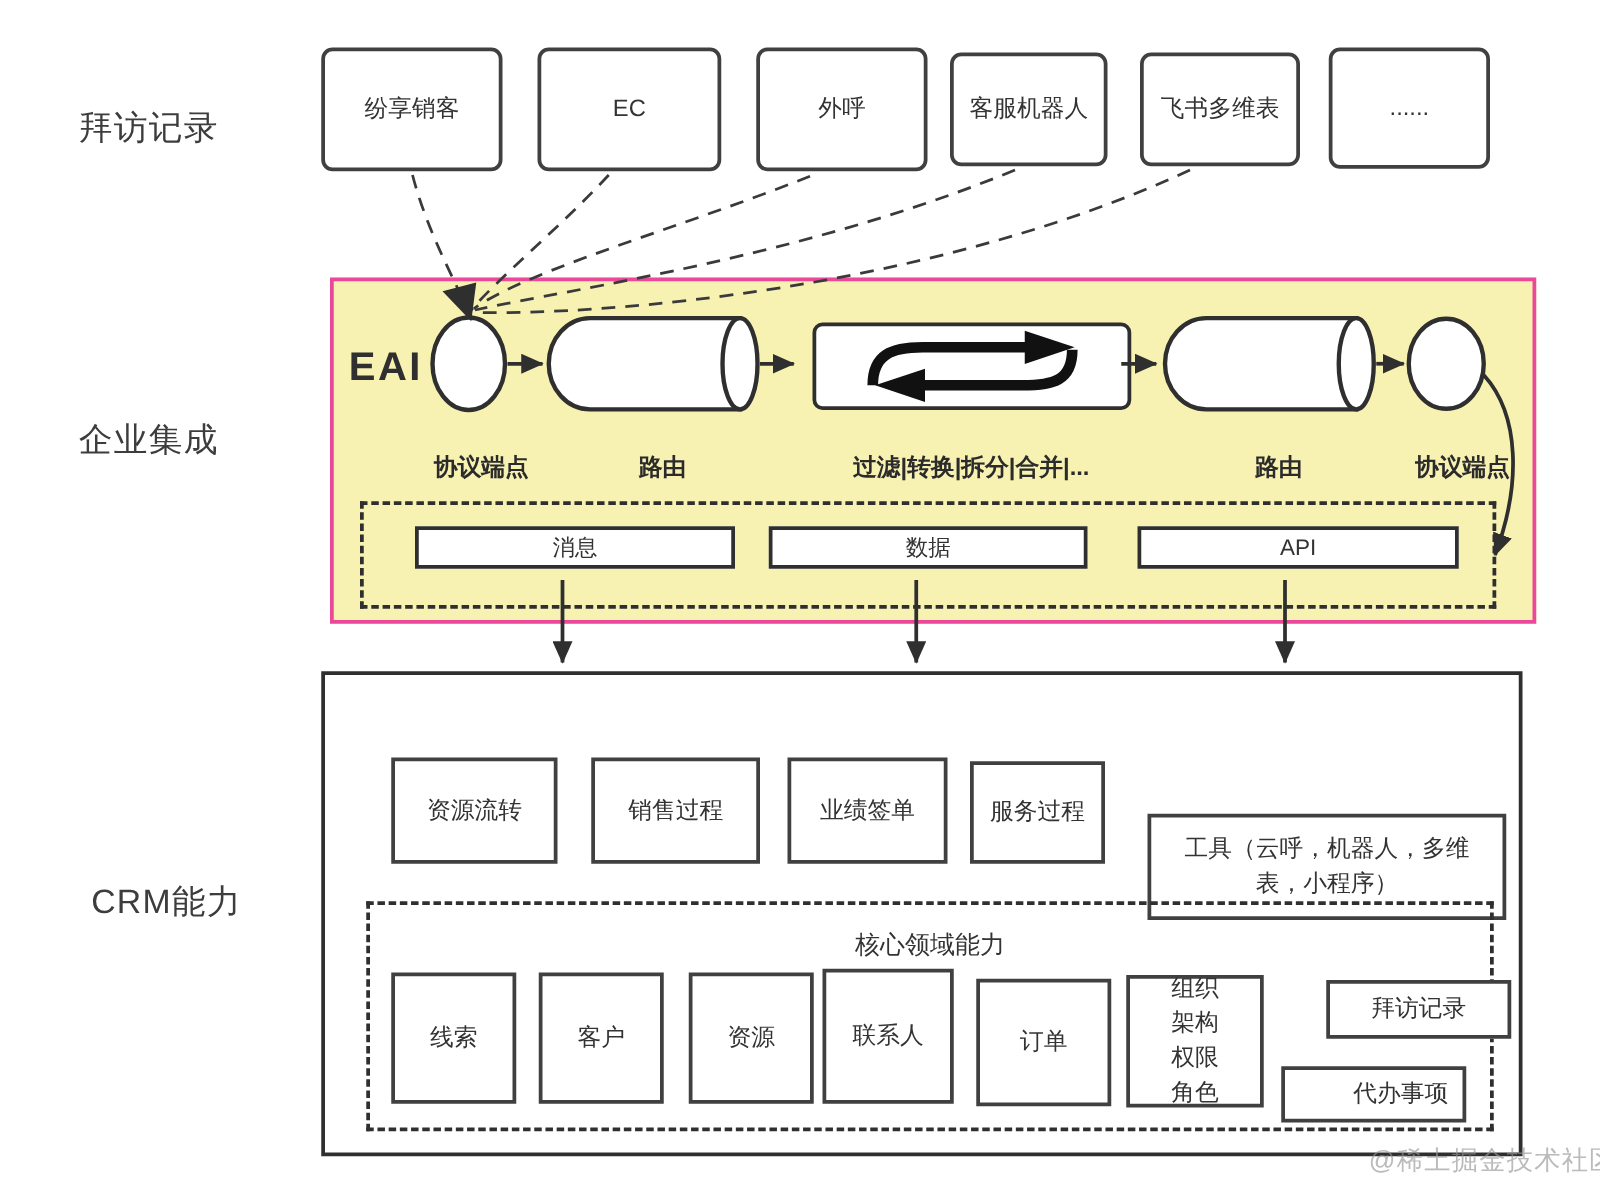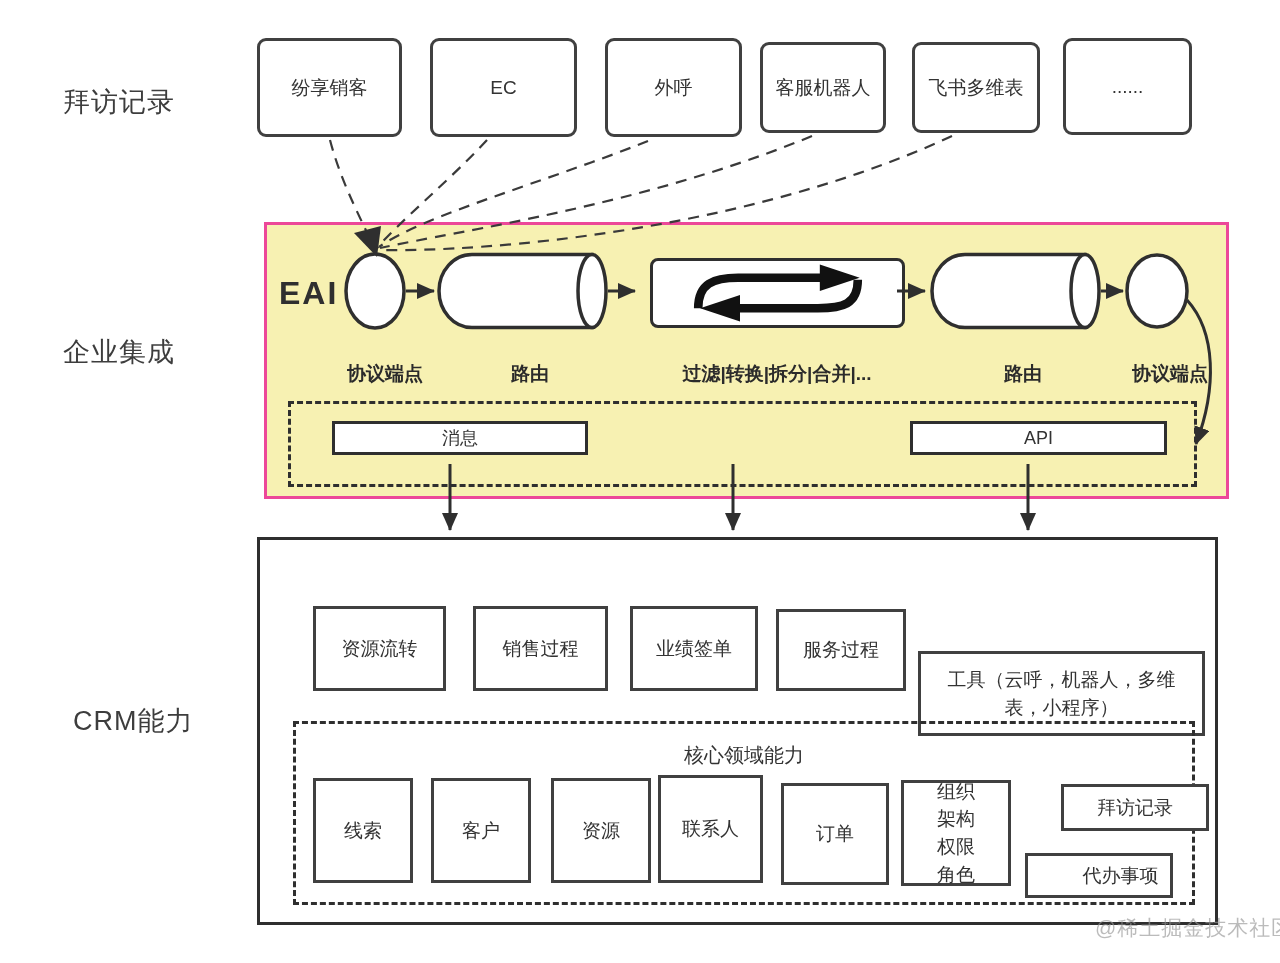--- a/index.html
+++ b/index.html
@@ -88,29 +88,30 @@
           <path d="M36,46 C36,20 52,14 78,14 L166,14"></path>
           <path d="M204,16 C204,42 188,46 162,46 L78,46"></path>
         </g>
         <polygon points="164,0 206,14 164,28" fill="#111"></polygon>
         <polygon points="80,32 38,46 80,60" fill="#111"></polygon>
       </svg>
     </div>
 
     <div class="channels-dashed">
       <div class="channel-box" style="left:41px;width:256px;">消息</div>
+      <div class="channel-box" style="left:324px;width:255px;">数据</div>
       <div class="channel-box" style="left:619px;width:257px;">API</div>
     </div>
   </div>
 
   <div class="crm-panel">
     <div class="box" style="left:53px;top:66px;width:133px;height:85px;">资源流转</div>
     <div class="box" style="left:213px;top:66px;width:135px;height:85px;">销售过程</div>
     <div class="box" style="left:370px;top:66px;width:128px;height:85px;">业绩签单</div>
-    <div class="box" style="left:516px;top:69px;width:130px;height:82px;">服务过程</div>
+    <div class="box" style="left:516px;top:69px;width:108px;height:82px;">服务过程</div>
     <div class="box" style="left:658px;top:66px;width:287px;height:85px;padding:0 12px;margin-top:45px;">工具（云呼，机器人，多维表，小程序）</div>
 
     <div class="core-dashed">
       <div class="core-title">核心领域能力</div>
       <div class="box" style="left:17px;top:54px;width:100px;height:105px;">线索</div>
       <div class="box" style="left:135px;top:54px;width:100px;height:105px;">客户</div>
       <div class="box" style="left:255px;top:54px;width:100px;height:105px;">资源</div>
       <div class="box" style="left:362px;top:51px;width:105px;height:108px;">联系人</div>
       <div class="box" style="left:485px;top:59px;width:108px;height:102px;">订单</div>
       <div class="box" style="left:605px;top:56px;width:110px;height:106px;padding:0 26px;">组织架构权限角色</div>

